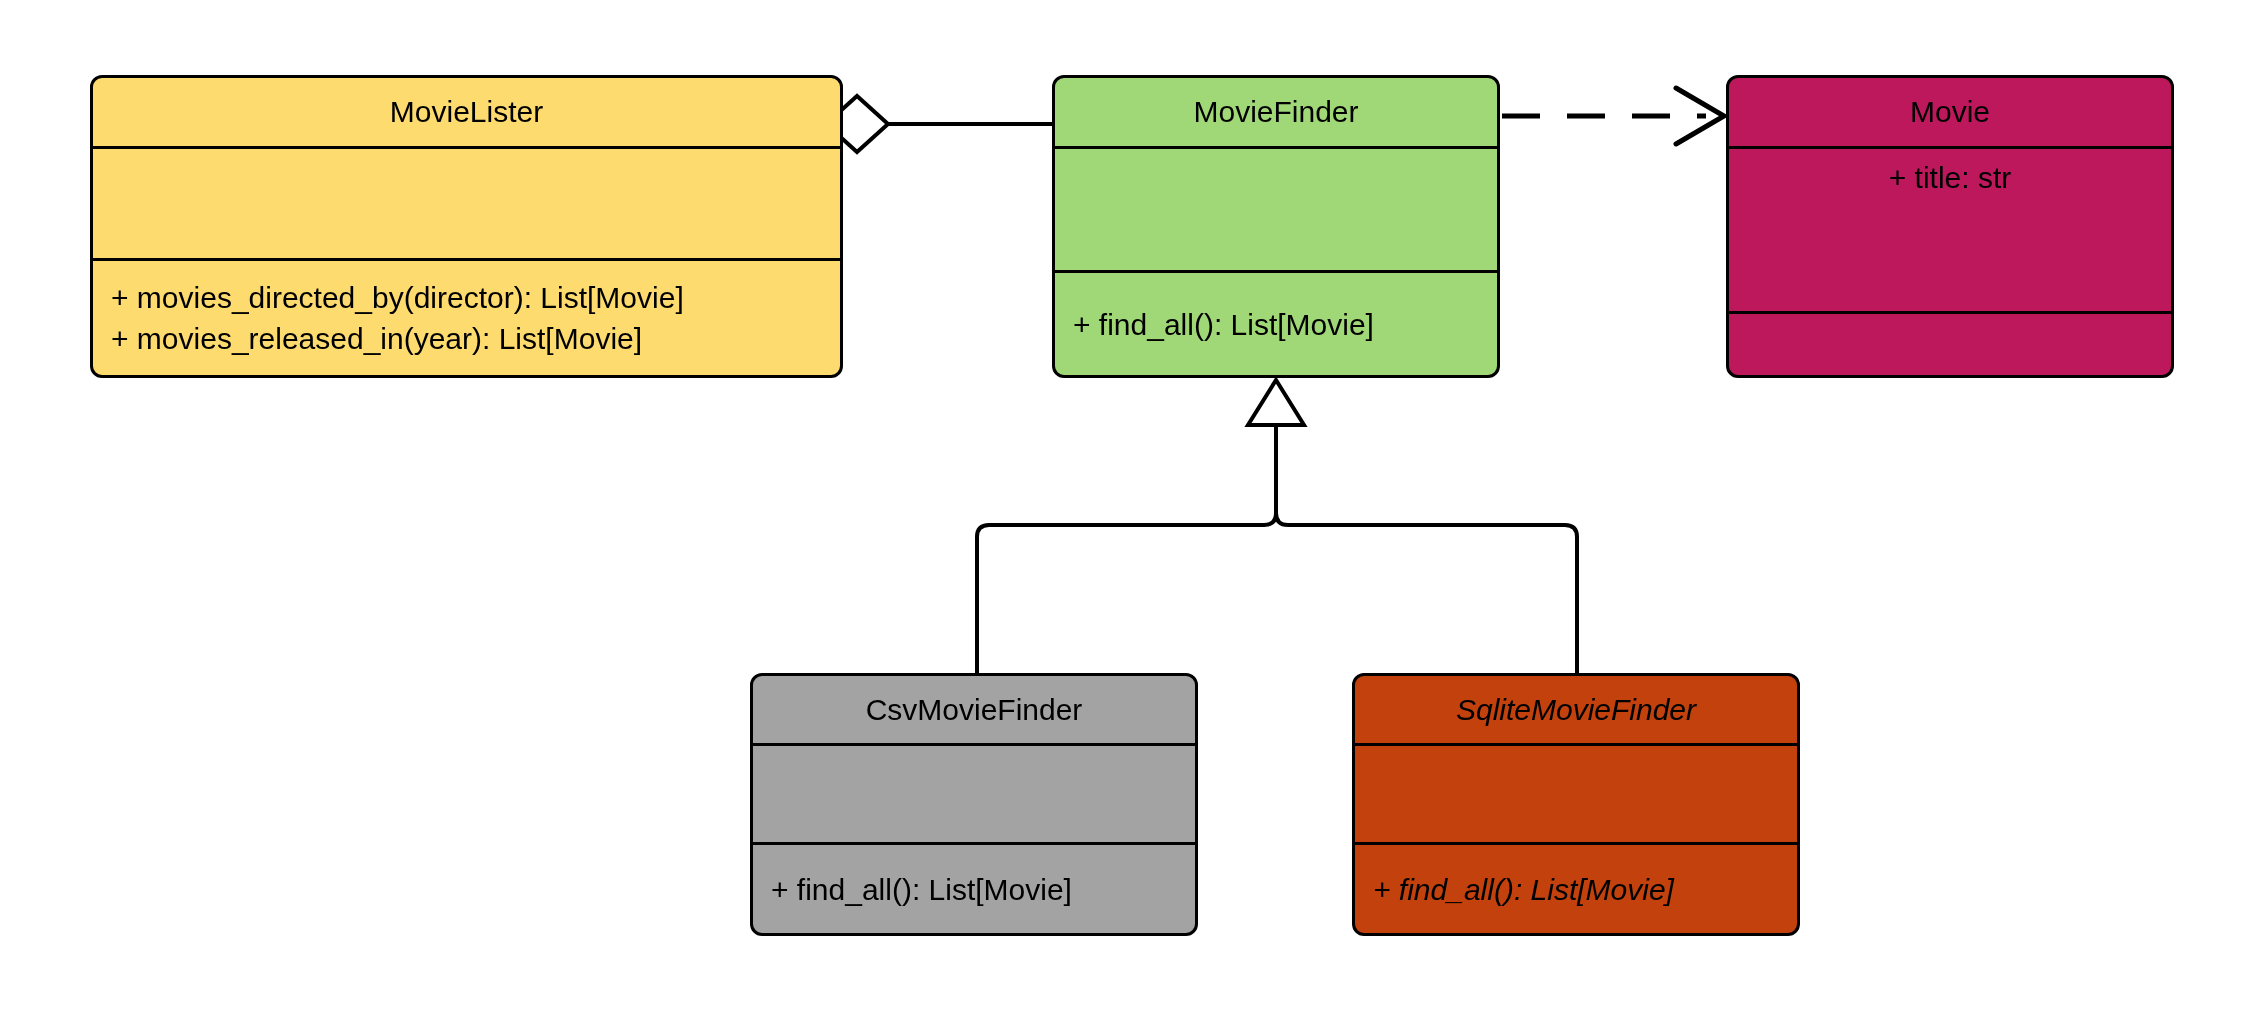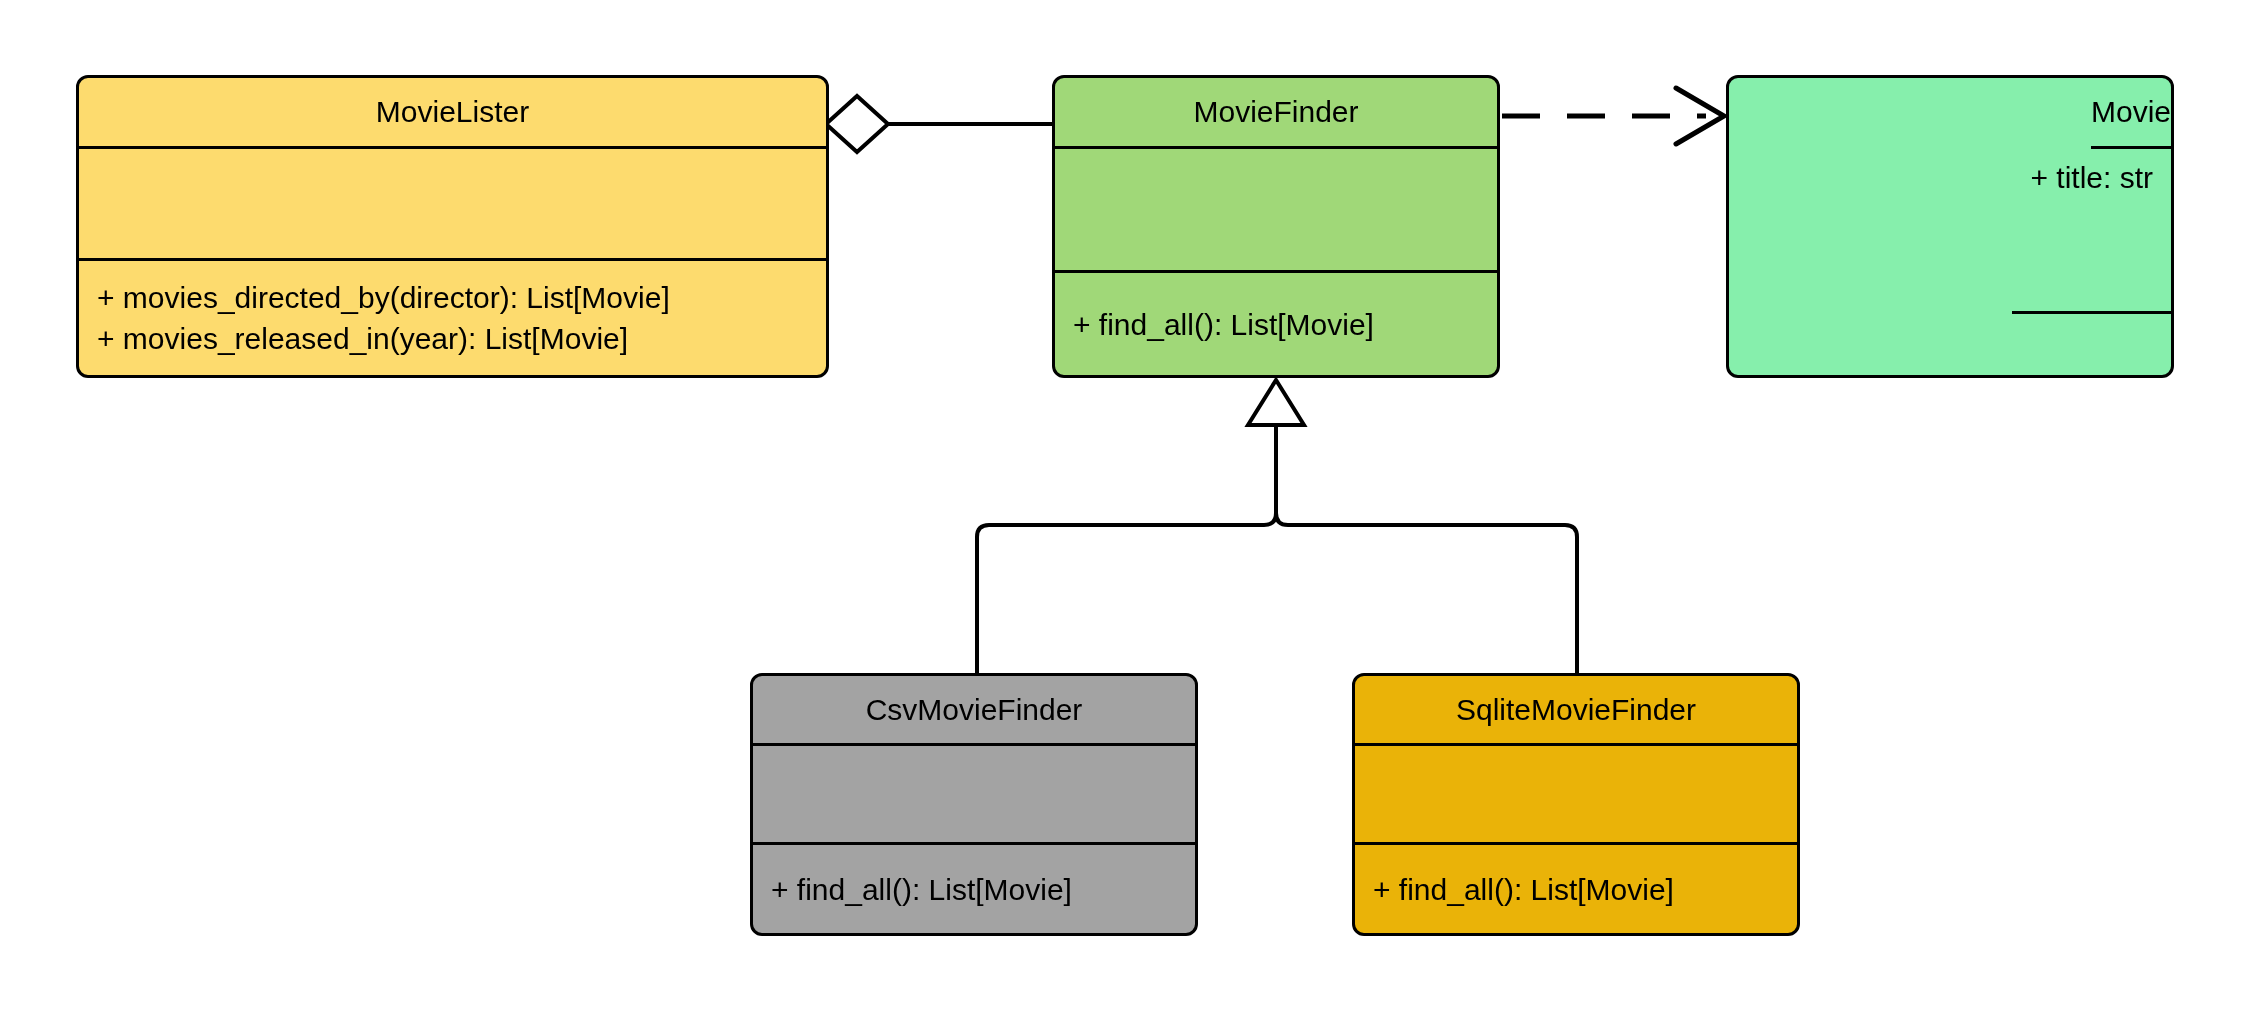--- a/index.html
+++ b/index.html
@@ -59,21 +59,21 @@
     justify-content: center;
     padding: 8px 18px;
     font-size: 30px;
     line-height: 41px;
   }
   .uml-member {
     white-space: nowrap;
   }
 
   
-  #movielister        { left: 76px;   top: 75px;  width: 753px; height: 303px; }
+  #movielister        { left: 90px;   top: 75px;  width: 753px; height: 303px; }
   #movielister .uml-title   { height: 71px; }
   #movielister .uml-attrs   { height: 112px; }
 
   #moviefinder        { left: 1052px; top: 75px;  width: 448px; height: 303px; }
   #moviefinder .uml-title   { height: 71px; }
   #moviefinder .uml-attrs   { height: 124px; }
 
   #movie              { left: 1726px; top: 75px;  width: 448px; height: 303px; }
   #movie .uml-title         { height: 71px; }
   #movie .uml-attrs         { height: 165px; }
@@ -120,37 +120,37 @@
   </div>
 
   <div class="uml-class" id="moviefinder" style="background-color: rgb(160, 216, 120); border-radius: 12px;">
     <div class="uml-title">MovieFinder</div>
     <div class="uml-attrs"></div>
     <div class="uml-methods">
       <div class="uml-member">+ find_all(): List[Movie]</div>
     </div>
   </div>
 
-  <div class="uml-class" id="movie" style="background-color: #86efac; align-items: flex-end;">
+  <div class="uml-class" id="movie" style="background-color: #be185d;">
     <div class="uml-title">Movie</div>
     <div class="uml-attrs">
       <div class="uml-member">+ title: str</div>
     </div>
     <div class="uml-methods"></div>
   </div>
 
   <div class="uml-class" id="csvmoviefinder" style="background-color: #a3a3a3;">
     <div class="uml-title">CsvMovieFinder</div>
     <div class="uml-attrs"></div>
     <div class="uml-methods">
       <div class="uml-member">+ find_all(): List[Movie]</div>
     </div>
   </div>
 
-  <div class="uml-class" id="sqlitemoviefinder" style="background-color: #eab308;">
+  <div class="uml-class" id="sqlitemoviefinder" style="background-color: #c2410c; font-style: italic;">
     <div class="uml-title">SqliteMovieFinder</div>
     <div class="uml-attrs"></div>
     <div class="uml-methods">
       <div class="uml-member">+ find_all(): List[Movie]</div>
     </div>
   </div>
 
 </div>
 
 </body></html>

